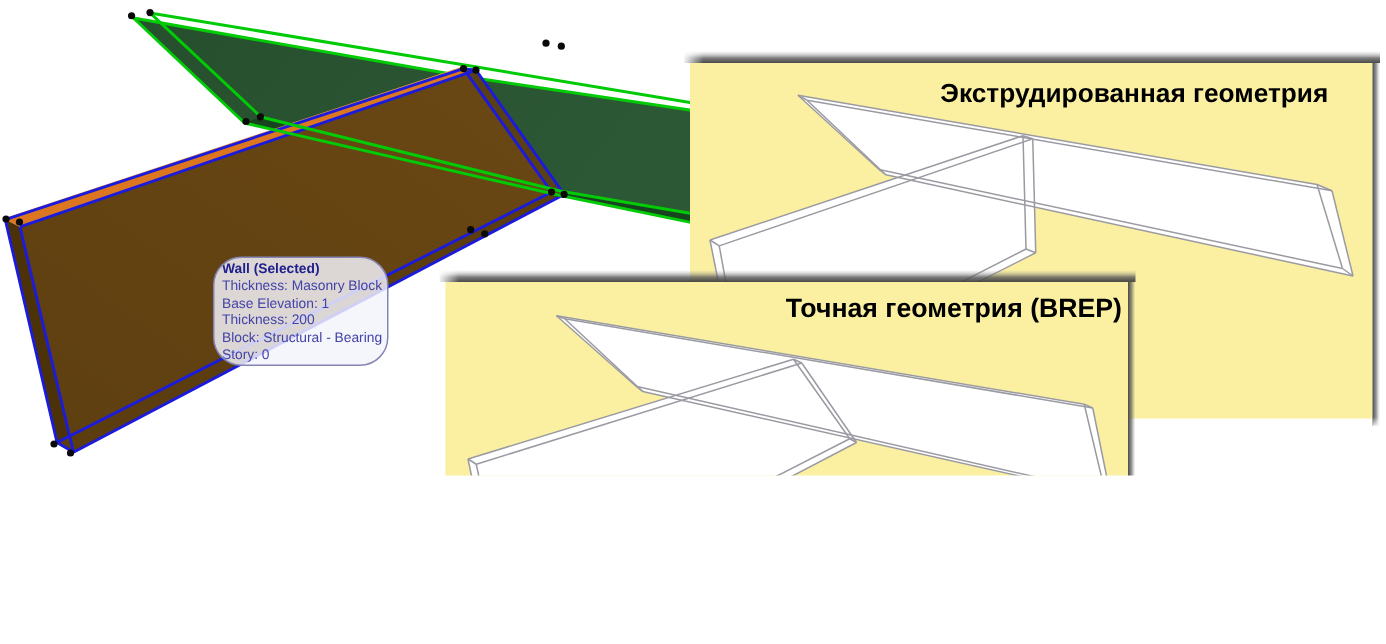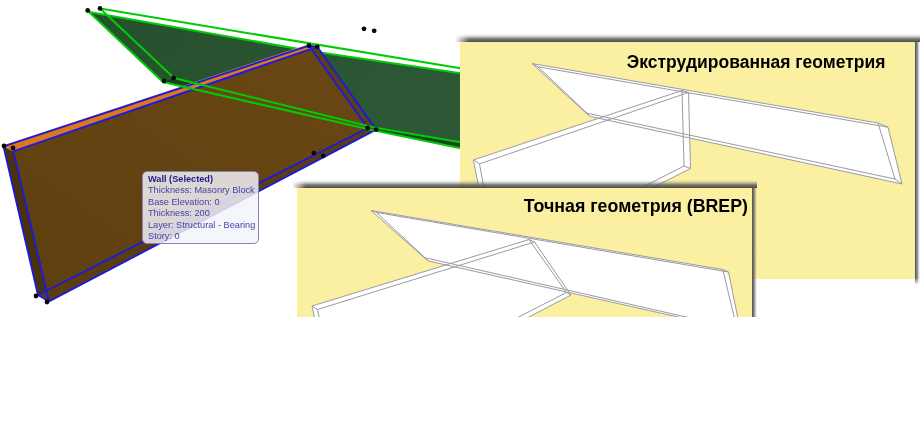--- a/index.html
+++ b/index.html
@@ -1,19 +1,19 @@
 <!DOCTYPE html>
 <html><head><meta charset="utf-8">
 <style>
 html,body{margin:0;padding:0;background:#ffffff;}
 #stage{position:relative;width:924px;height:317px;overflow:hidden;
   font-family:"Liberation Sans", sans-serif;}
 #tip{position:absolute;left:142px;top:171px;width:117px;height:73px;
   box-sizing:border-box;background:rgba(243,243,252,0.84);
-  border:1px solid #8585b5;border-radius:5px;padding:2px 4px 2px 5px;
+  border:1px solid #8585b5;border-radius:19px;padding:2px 4px 2px 5px;
   font-size:9.2px;line-height:11.4px;color:#4343a8;white-space:nowrap;
   overflow:hidden;}
 #tip .tt{color:#20208c;}
 </style></head>
 <body>
 <div id="stage">
 <svg width="924" height="429" viewBox="0 0 924 429" font-family="Liberation Sans, sans-serif">
 <defs>
  <linearGradient id="shTop" x1="0" y1="0" x2="0" y2="1">
   <stop offset="0" stop-color="#999999" stop-opacity="0"></stop>
@@ -176,17 +176,17 @@
 <line x1="566.5" y1="292.5" x2="571.0" y2="295.0" stroke="#9a9aa2" stroke-width="1.0"></line>
 <line x1="529.0" y1="239.5" x2="566.5" y2="292.5" stroke="#9a9aa2" stroke-width="1.0"></line>
 <line x1="534.5" y1="242.0" x2="571.0" y2="295.0" stroke="#9a9aa2" stroke-width="1.0"></line>
       </g>
 <text x="748" y="211.5" text-anchor="end" font-size="17.8px" font-weight="bold" fill="#000000">Точная геометрия (BREP)</text>
 </svg>
 
 <div id="tip">
  <div class="tt"><b>Wall (Selected)</b></div>
  <div>Thickness: Masonry Block</div>
- <div>Base Elevation: 0</div>
+ <div>Base Elevation: 1</div>
  <div>Thickness: 200</div>
- <div>Layer: Structural - Bearing</div>
+ <div>Block: Structural - Bearing</div>
  <div>Story: 0</div>
 </div>
 </div>
 </body></html>

